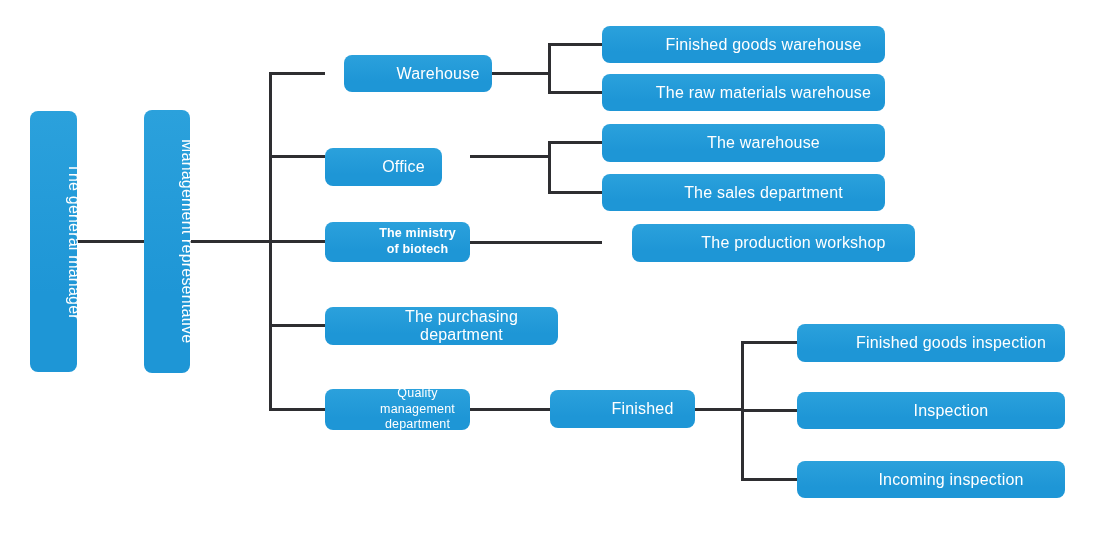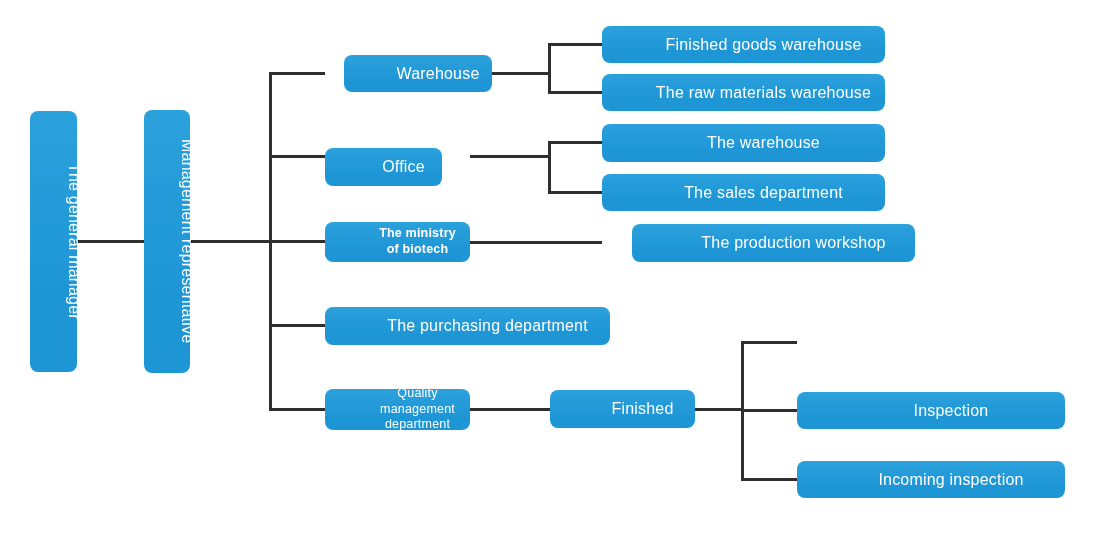--- a/index.html
+++ b/index.html
@@ -75,28 +75,29 @@
   <div class="hl" style="left:741px; top:409px; width:56px;"></div>
   <div class="hl" style="left:741px; top:478px; width:56px;"></div>
 
   <div class="node vert" style="left:30px;  top:111px; width:47px;  height:261px;">The general manager</div>
   <div class="node vert" style="left:144px; top:110px; width:46px;  height:263px;">Management representative</div>
 
   <div class="node" style="left:344px; top:55px;  width:148px; height:37px;">Warehouse</div>
   <div class="node" style="left:325px; top:148px; width:117px; height:38px;">Office</div>
   <div class="node small" style="left:325px; top:222px; width:145px; height:40px;font-weight:bold;">The ministry
 of biotech</div>
-  <div class="node" style="left:325px; top:307px; width:285px; height:38px;">The purchasing department</div>
+  <div class="node" style="left:325px; top:307px; width:233px; height:38px;">The purchasing department</div>
   <div class="node small" style="left:325px; top:389px; width:145px; height:41px;">Quality management
 department</div>
 
   <div class="node" style="left:550px; top:390px; width:145px; height:38px;">Finished</div>
 
   <div class="node" style="left:602px; top:26px;  width:283px; height:37px;">Finished goods warehouse</div>
   <div class="node" style="left:602px; top:74px;  width:283px; height:37px;">The raw materials warehouse</div>
   <div class="node" style="left:602px; top:124px; width:283px; height:38px;">The warehouse</div>
   <div class="node" style="left:602px; top:174px; width:283px; height:37px;">The sales department</div>
   <div class="node" style="left:632px; top:224px; width:283px; height:38px;">The production workshop</div>
 
+  <div class="node" style="left:797px; top:324px; width:268px; height:38px;">Finished goods inspection</div>
   <div class="node" style="left:797px; top:392px; width:268px; height:37px;">Inspection</div>
   <div class="node" style="left:797px; top:461px; width:268px; height:37px;">Incoming inspection</div>
 
 </div>
 
 </body></html>

